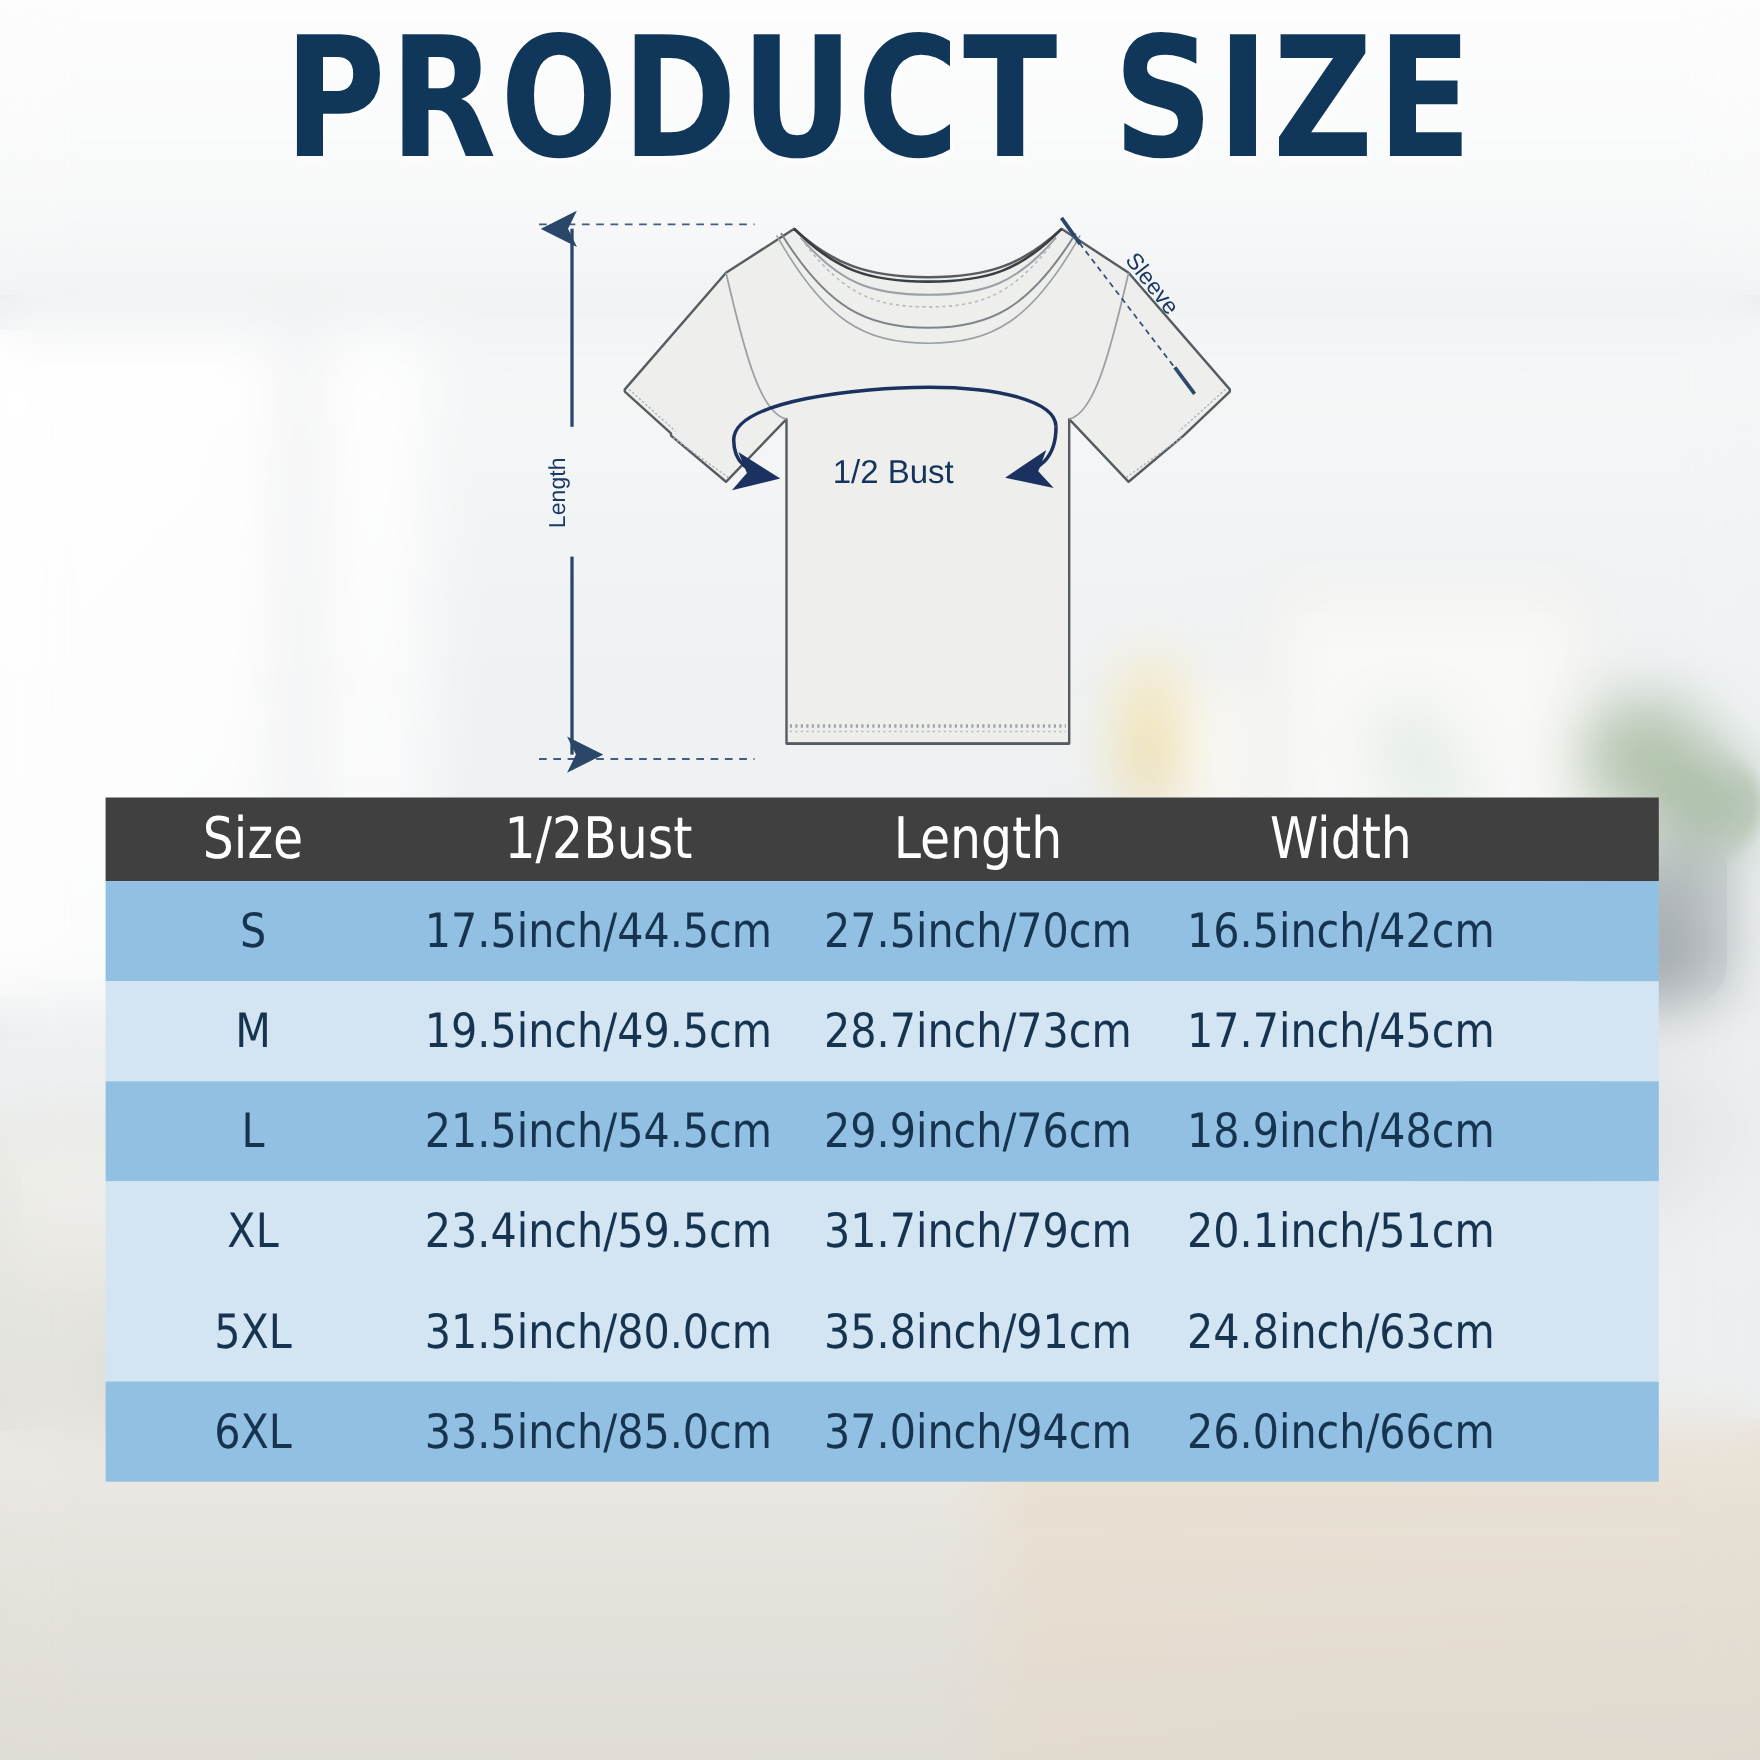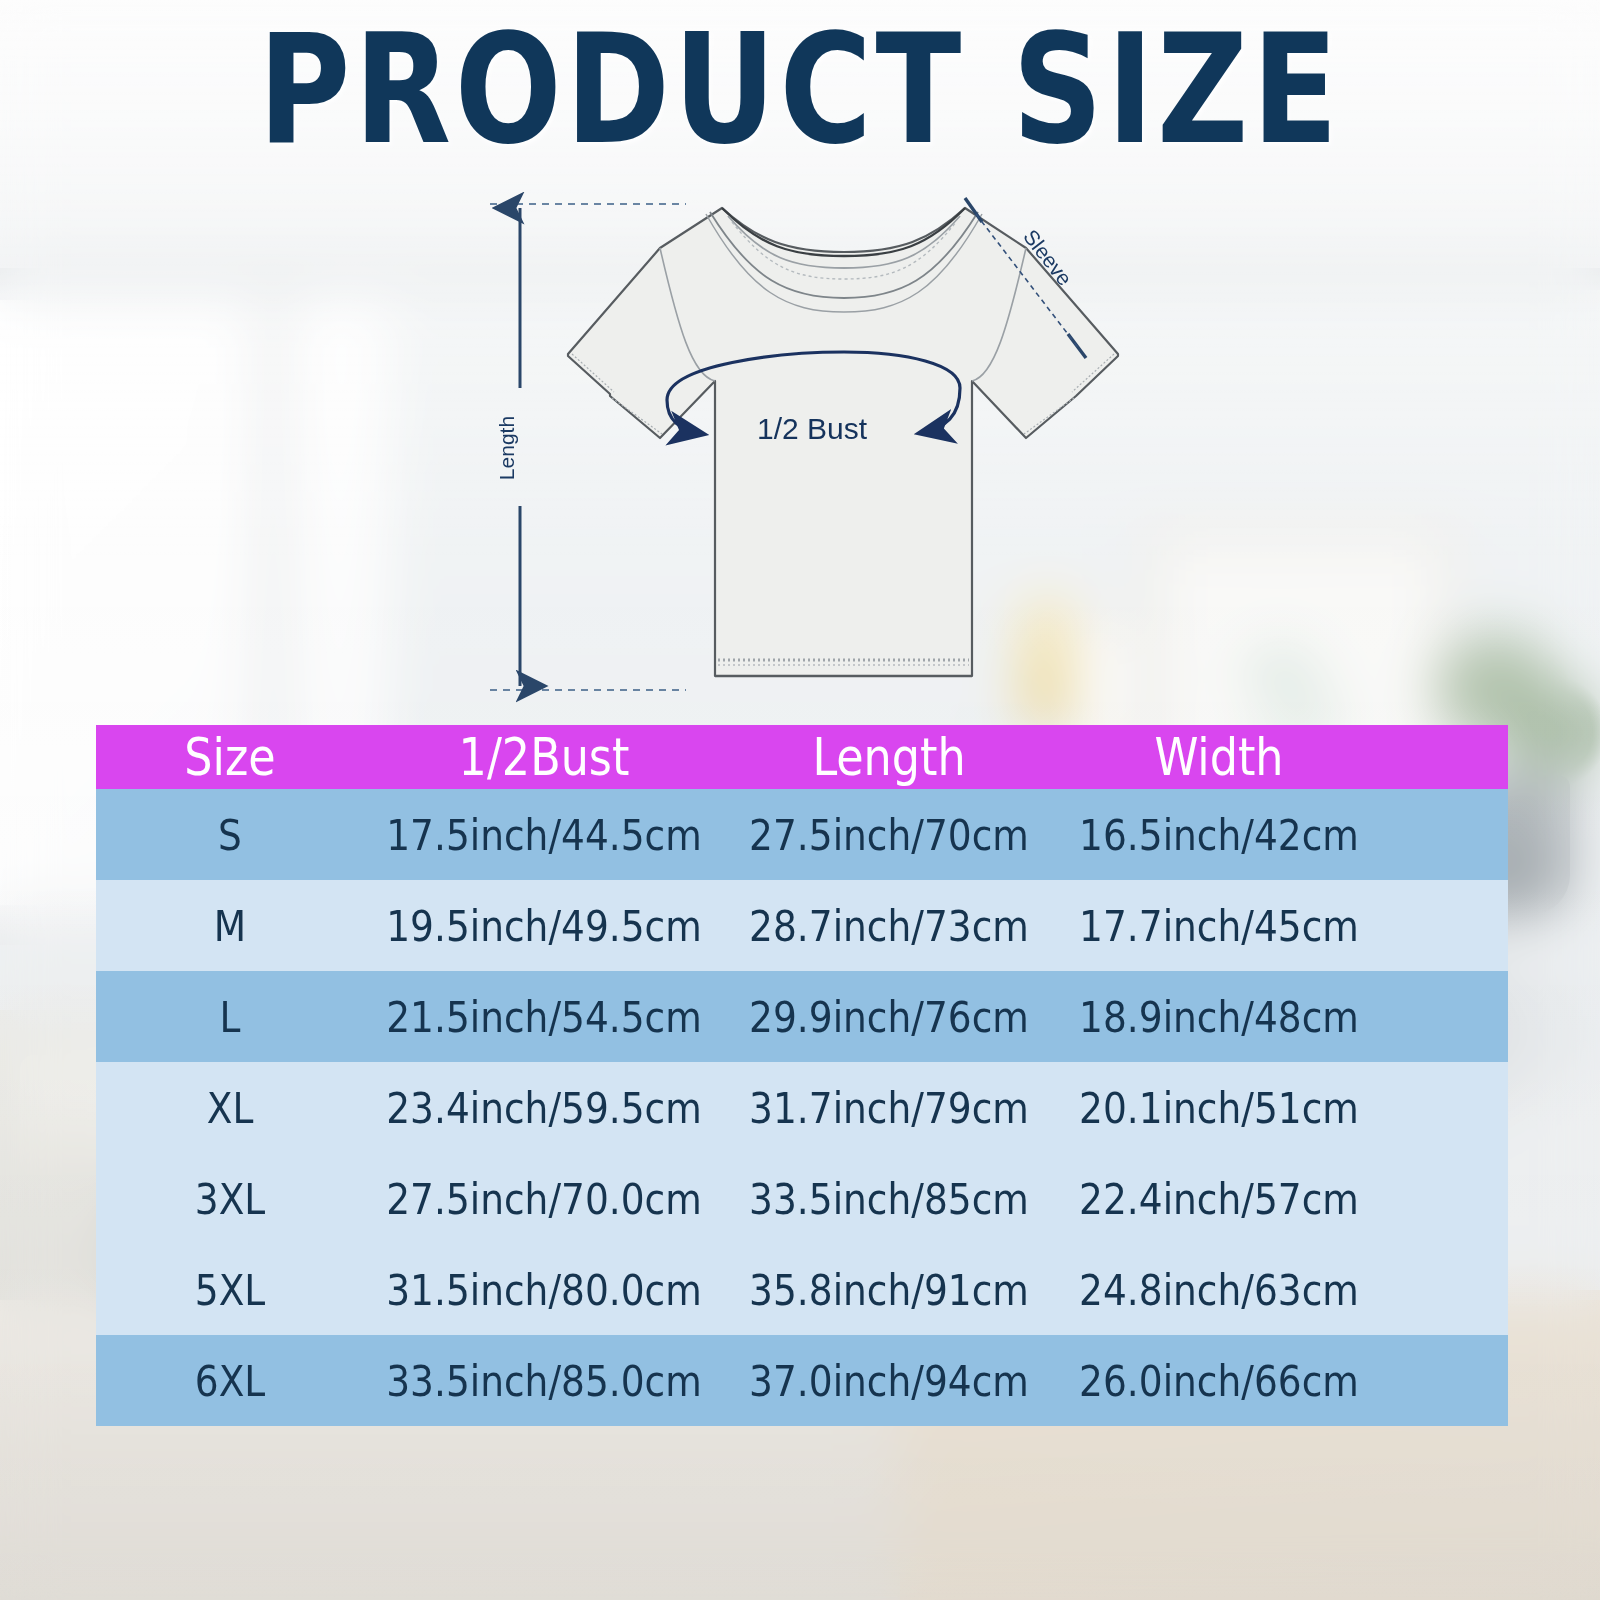--- a/index.html
+++ b/index.html
@@ -158,22 +158,22 @@
     fill:#15335c;
     font-size:30px;
   }
 
   
   #table {
     position:absolute; left:96px; top:725px; width:1412px;
   }
   .trow { display:flex; width:100%; }
   .thead {
-    background:#d946ef;
-    height:64px;
+    background:#404040;
+    height:76px;
   }
   .thead .cell {
     color:#ffffff;
     font-size:52px;
     font-weight:400;
     font-family:"DejaVu Sans Condensed","Liberation Sans", sans-serif;
     transform:scaleX(.95);
   }
   .tbody-row { height:91px; }
   .tbody-row.odd  { background:#92c0e2; }
@@ -337,26 +337,20 @@
     <div class="cell c-len">29.9inch/76cm</div>
     <div class="cell c-wid">18.9inch/48cm</div>
   </div>
   <div class="trow tbody-row even">
     <div class="cell c-size">XL</div>
     <div class="cell c-bust">23.4inch/59.5cm</div>
     <div class="cell c-len">31.7inch/79cm</div>
     <div class="cell c-wid">20.1inch/51cm</div>
   </div>
   <div class="trow tbody-row even">
-    <div class="cell c-size">3XL</div>
-    <div class="cell c-bust">27.5inch/70.0cm</div>
-    <div class="cell c-len">33.5inch/85cm</div>
-    <div class="cell c-wid">22.4inch/57cm</div>
-  </div>
-  <div class="trow tbody-row even">
     <div class="cell c-size">5XL</div>
     <div class="cell c-bust">31.5inch/80.0cm</div>
     <div class="cell c-len">35.8inch/91cm</div>
     <div class="cell c-wid">24.8inch/63cm</div>
   </div>
   <div class="trow tbody-row odd">
     <div class="cell c-size">6XL</div>
     <div class="cell c-bust">33.5inch/85.0cm</div>
     <div class="cell c-len">37.0inch/94cm</div>
     <div class="cell c-wid">26.0inch/66cm</div>

